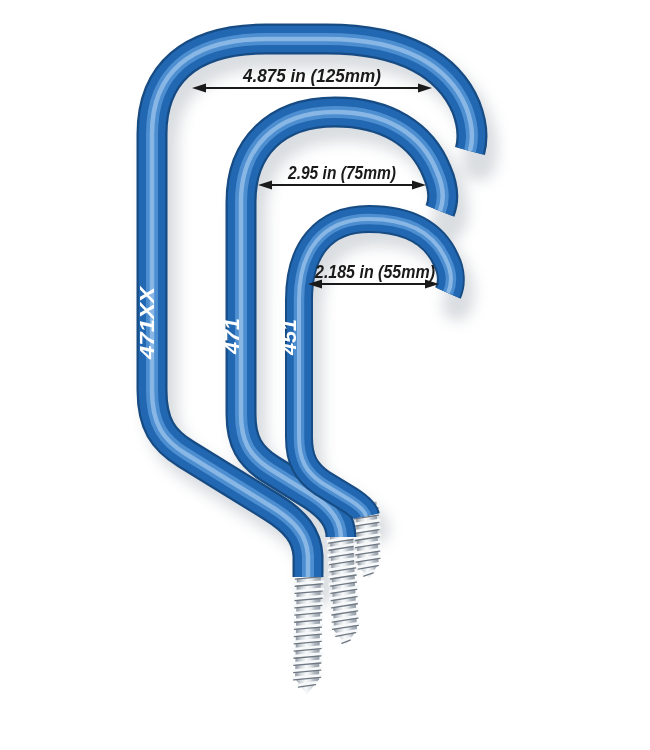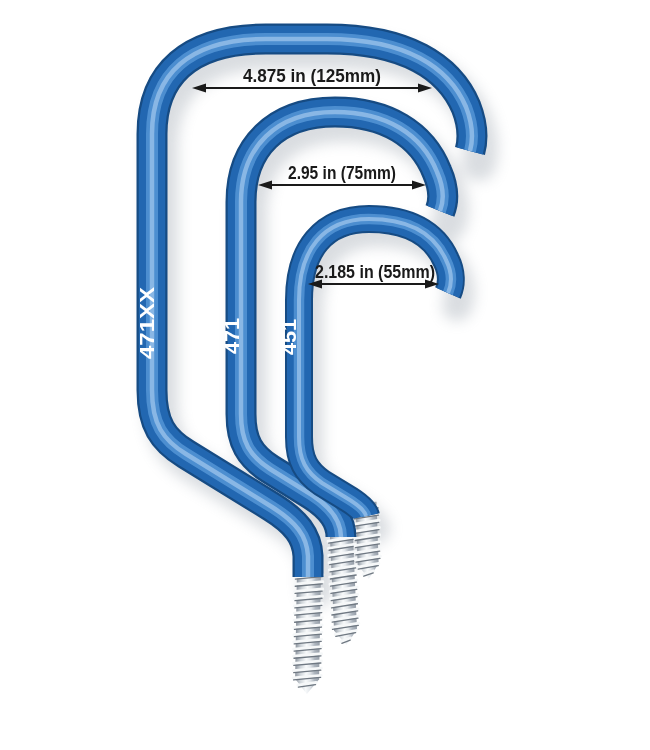--- a/index.html
+++ b/index.html
@@ -2,20 +2,21 @@
 <html style="--background: #f4f5f7; --tube_outline: #164b83; --tube_main: #2267b1; --tube_highlight: #4f90d2; --tube_gloss: #9dc4ec; --annotation_text: #1a1a1a; --arrow: #1a1a1a; --model_text: #ffffff; --screw_thread_light: #f6f8f9; --screw_thread_dark: #6f7882;"><head>
 <meta charset="utf-8">
 <style>
   html,body{margin:0;padding:0;background:#ffffff;}
   .stage{
     position:relative;width:650px;height:750px;overflow:hidden;
     background:
       radial-gradient(ellipse 430px 520px at 290px 330px, #ecieff0 0%, rgba(236,238,241,.0) 0%),
       radial-gradient(ellipse 430px 520px at 290px 330px, #eef0f2 0%, #f7f8f9 55%, #ffffff 88%);
     font-family:"Liberation Sans",sans-serif;
+    font-style:italic;
   }
   svg{position:absolute;left:0;top:0;display:block;}
   .shadow-stroke{fill:none;stroke:#8c96a2;stroke-linecap:round;}
   .sw1{stroke-width:34;}
   .sw3{stroke-width:30;}
   .tube-outline{fill:none;stroke:var(--tube_outline,#164b83);}
   .tube-main{fill:none;stroke:var(--tube_main,#2267b1);}
   .tube-hl{fill:none;stroke:var(--tube_highlight,#4f90d2);opacity:.95;}
   .tube-gloss{fill:none;stroke:var(--tube_gloss,#9dc4ec);opacity:.75;}
   .w1o{stroke-width:31;}.w1m{stroke-width:26.5;}.w1h{stroke-width:12;}.w1g{stroke-width:4.5;}

